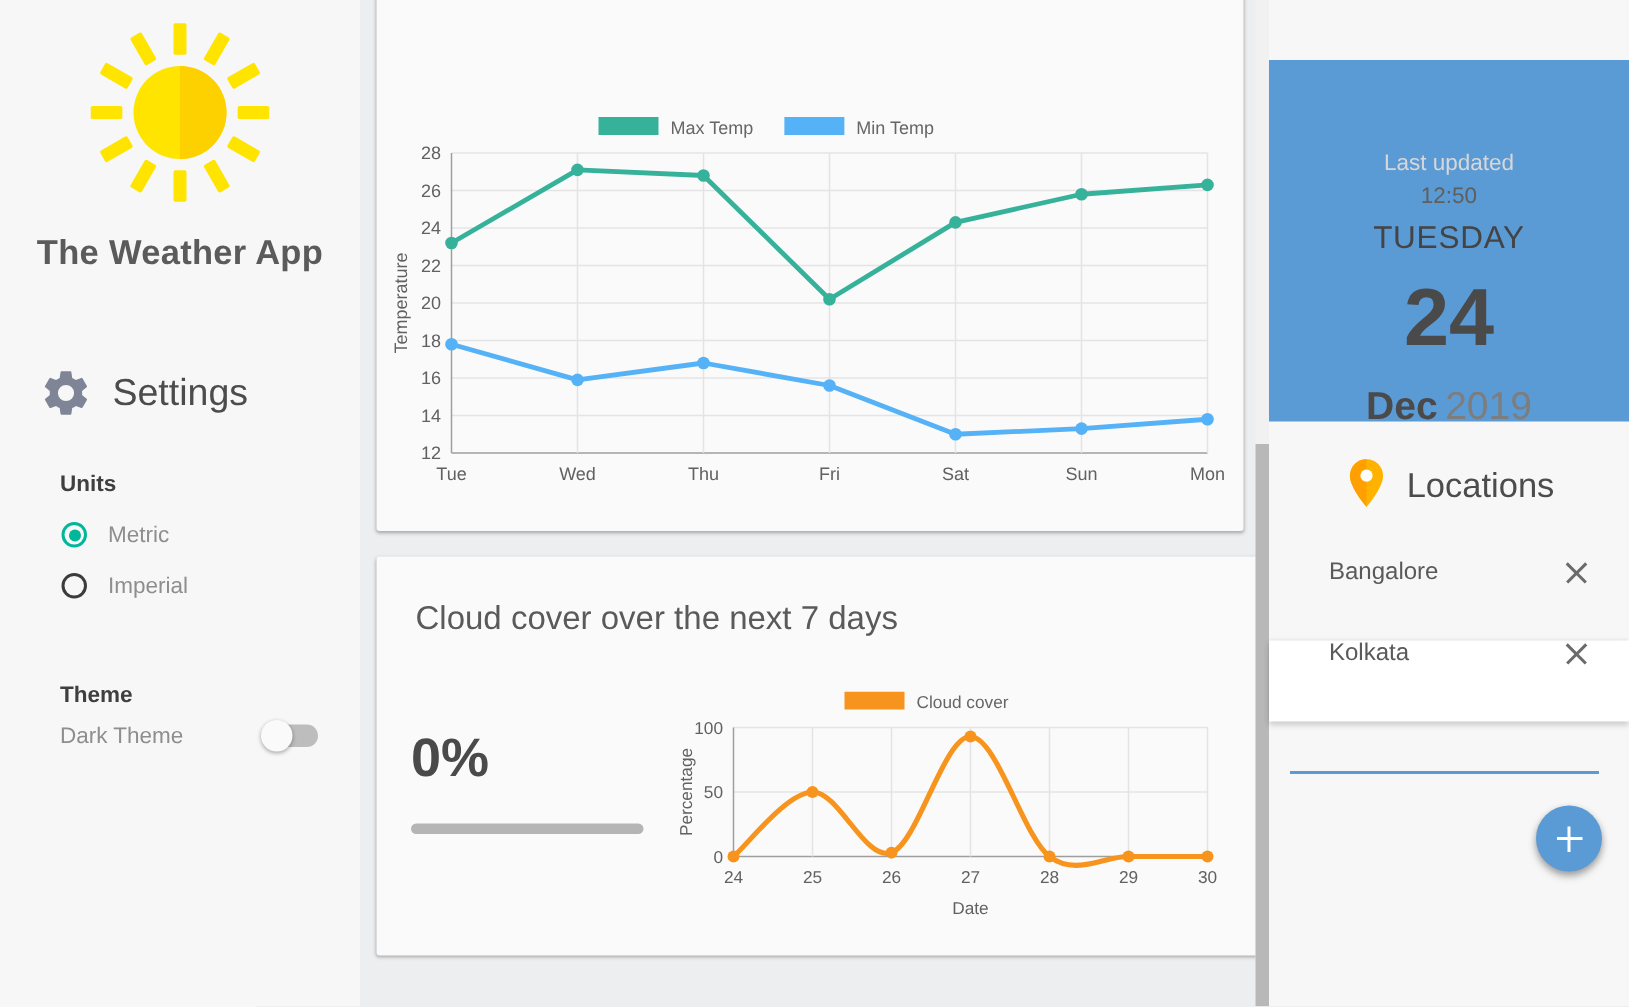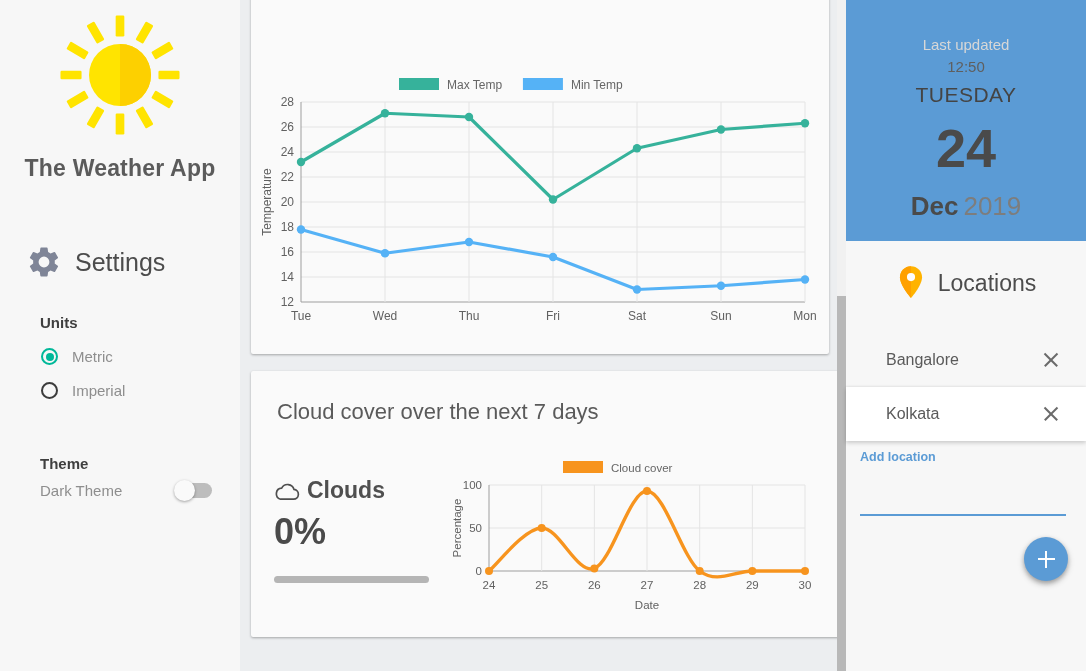--- a/index.html
+++ b/index.html
@@ -137,40 +137,41 @@
 
   
   .right {
     width: 240px; flex: 0 0 240px; height: 671px;
     background: #f7f7f7; position: relative;
   }
   .date-card {
     width: 240px; height: 241px;
     background: #5b9bd5;
     display: flex; flex-direction: column; align-items: center;
-    padding-top: 36px;
+    padding-top: 60px;
+    margin-top: 40px;
   }
   .lu-label { font-size: 15px; color: #d7d7d7; }
   .lu-time  { font-size: 15px; color: #5f5f5f; margin-top: 5px; }
   .dayname  { font-size: 21px; color: #444; letter-spacing: .5px; margin-top: 8px; }
   .daynum   { font-size: 54px; font-weight: bold; color: #4a4a4a; line-height: 1; margin-top: 14px; }
   .monthrow { margin-top: 16px; font-size: 26px; }
   .month    { font-weight: bold; color: #4a4a4a; }
   .year     { color: #7d7d7d; margin-left: 5px; }
 
   .loc-head {
     display: flex; align-items: center; justify-content: center;
     gap: 12px; margin-top: 24px;
   }
   .loc-title { font-size: 23px; color: #4c4c4c; }
 
   .loc-row {
     position: relative;
     height: 54px;
-    display: flex; align-items: center; justify-content: space-between;
+    display: flex; align-items: flex-start; justify-content: space-between;
     padding: 0 26px 0 40px;
     cursor: pointer;
   }
   .loc-row.selected {
     background: #ffffff;
     box-shadow: 0 2px 4px rgba(0,0,0,.18), 0 -1px 2px rgba(0,0,0,.06);
     z-index: 2;
   }
   .loc-name { font-size: 16px; color: #5a5a5a; }
   .loc-x { width: 18px; height: 18px; position: relative; cursor: pointer; }
@@ -328,26 +329,20 @@
           <circle cx="466" cy="211.75" r="4.2" fill="#55b2f6"></circle>
           <circle cx="550" cy="205.5" r="4.2" fill="#55b2f6"></circle>
           <text x="0" y="0" font-size="12" text-anchor="middle" font-family="&quot;Liberation Sans&quot;, sans-serif" fill="#616161" transform="translate(16,128) rotate(-90)">Temperature</text>
         </svg>
     </div>
 
     <div class="card" id="card-cloud">
       <div class="card-title">Cloud cover over the next 7 days</div>
 
       <div class="clouds-block">
-        <div class="clouds-row">
-          <svg width="26" height="20" viewBox="0 0 26 20">
-            <path d="M6.5 18.2h13.1a4.9 4.9 0 0 0 .4-9.77A6.6 6.6 0 0 0 7.7 7.2 5.6 5.6 0 0 0 6.5 18.2z" fill="none" stroke="#4f4f4f" stroke-width="1.7" stroke-linejoin="round"></path>
-          </svg>
-          <span class="clouds-word">Clouds</span>
-        </div>
         <div class="clouds-pct">0%</div>
         <div class="progress-track"></div>
       </div>
 
       <svg class="chart-svg" id="cloud-chart" width="370" height="150" style="left:196px; top:90px;">
           <rect x="116" y="0" width="40" height="12" fill="#f7941e"></rect>
           <text x="164" y="11" font-size="11.5" text-anchor="start" font-family="&quot;Liberation Sans&quot;, sans-serif" fill="#666">Cloud cover</text>
           <line x1="42" y1="110" x2="358" y2="110" stroke="#9e9e9e" stroke-width="1"></line>
           <text x="35" y="114.14" font-size="11.5" text-anchor="end" font-family="&quot;Liberation Sans&quot;, sans-serif" fill="#616161">0</text>
           <line x1="42" y1="67" x2="358" y2="67" stroke="#e4e4e4" stroke-width="1"></line>

